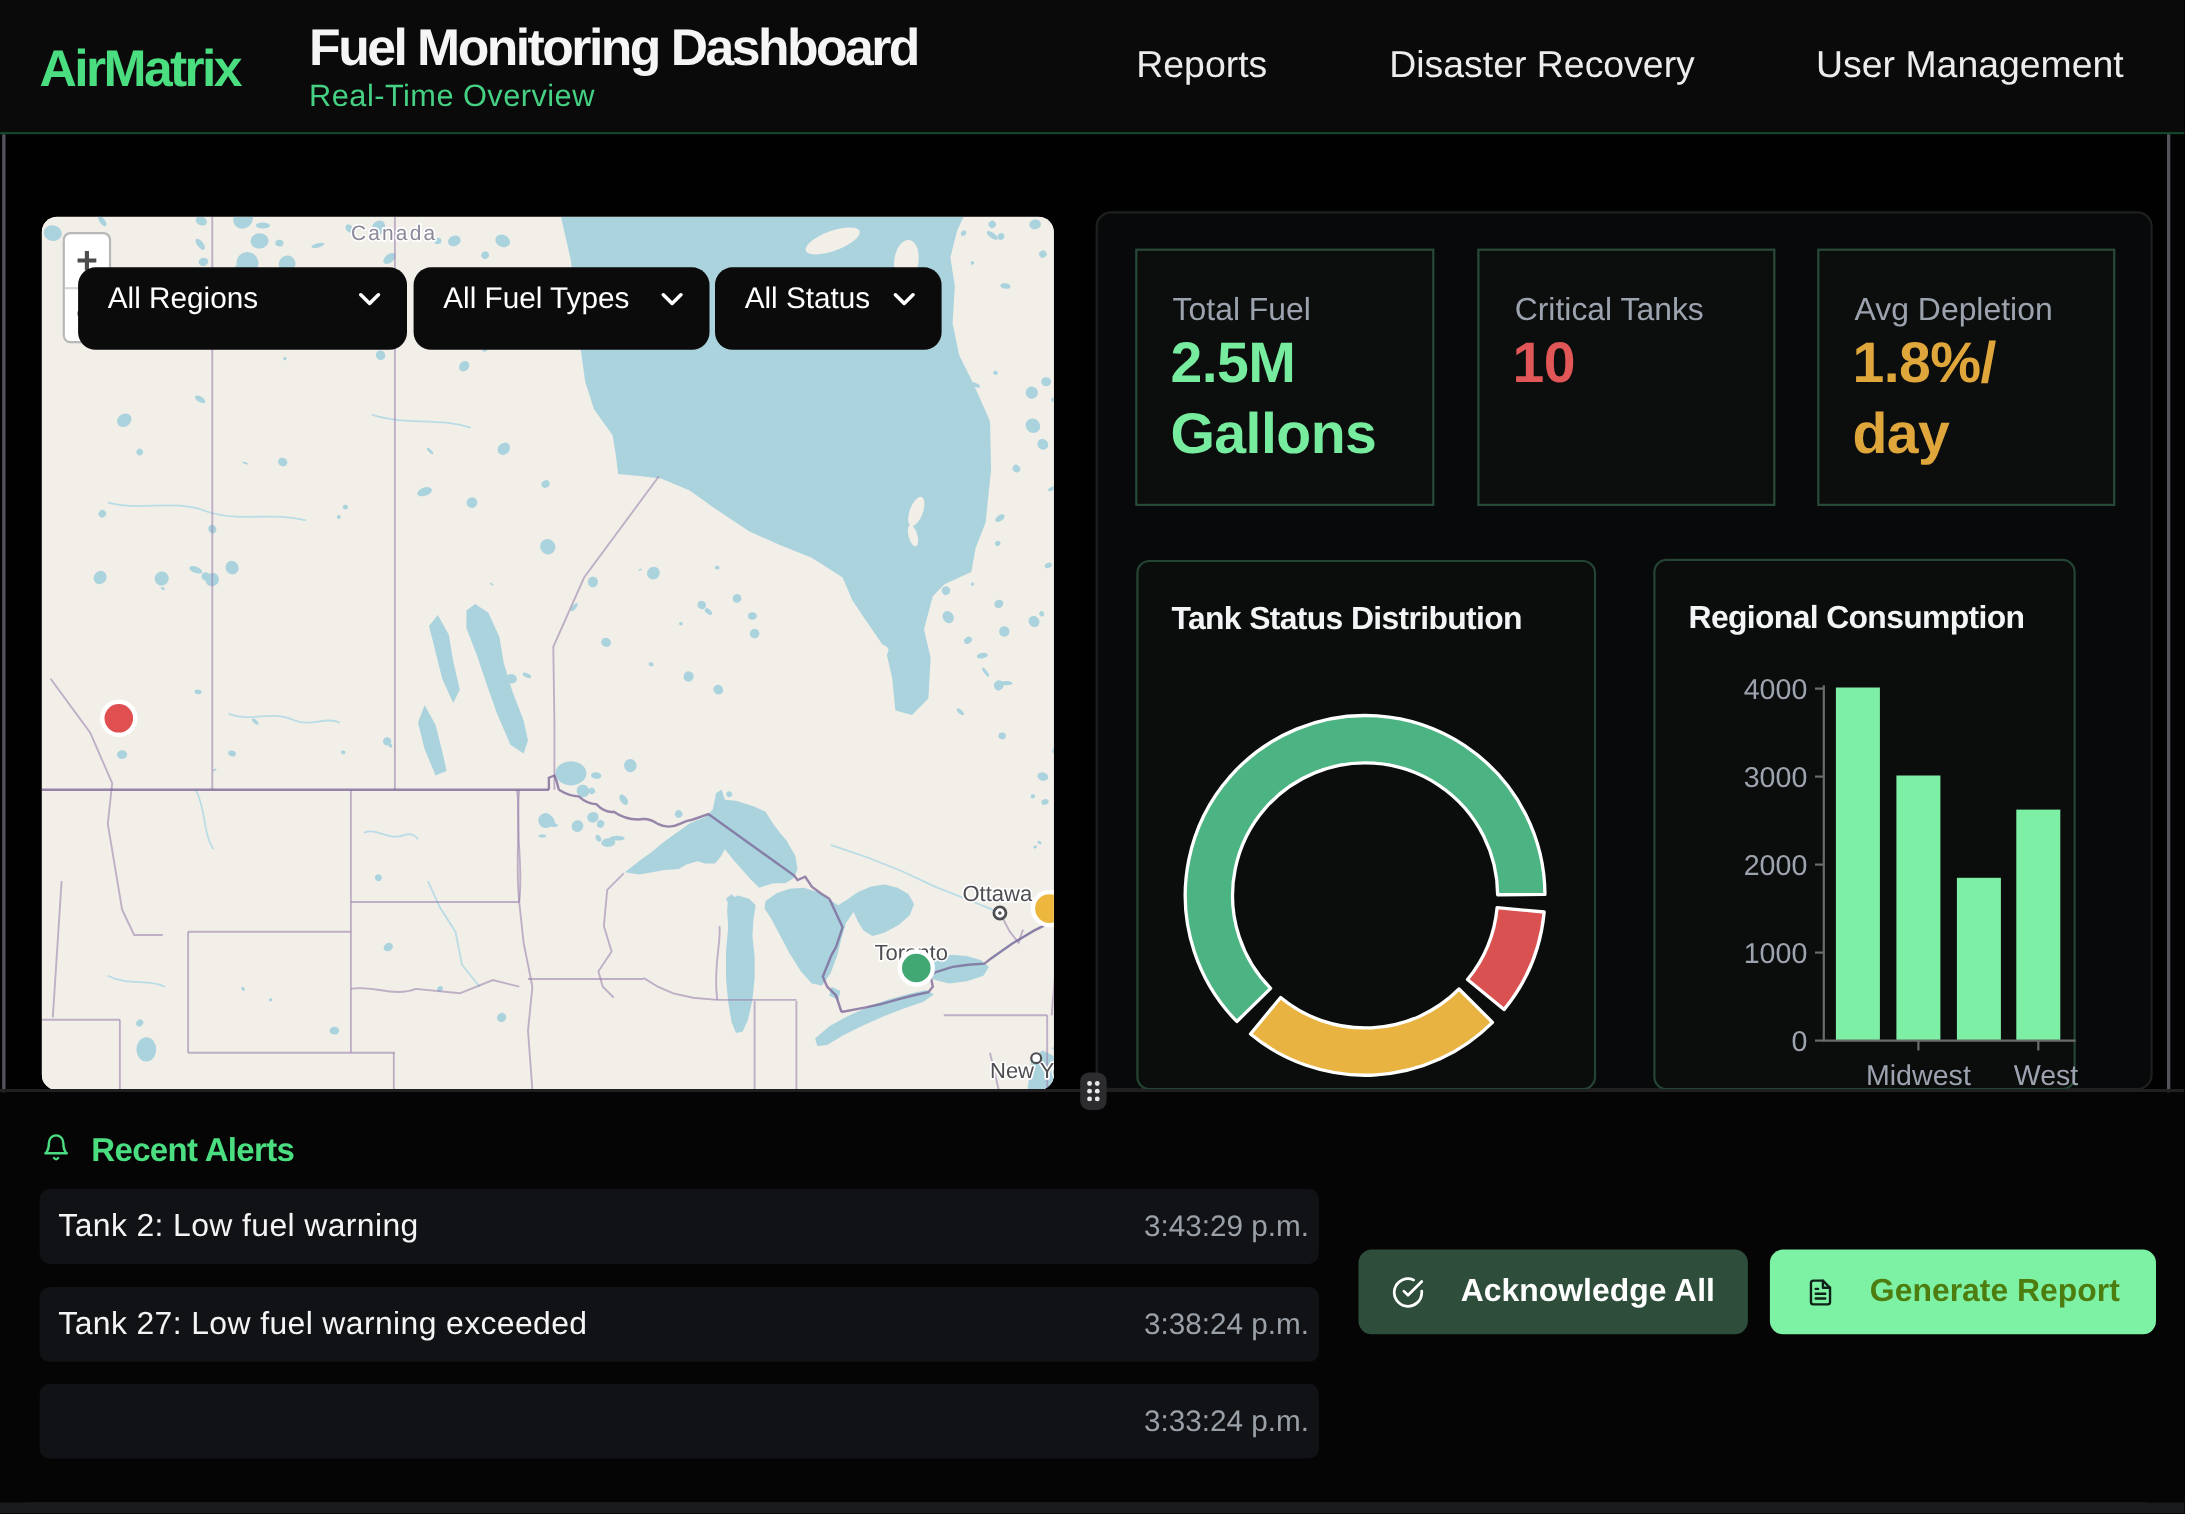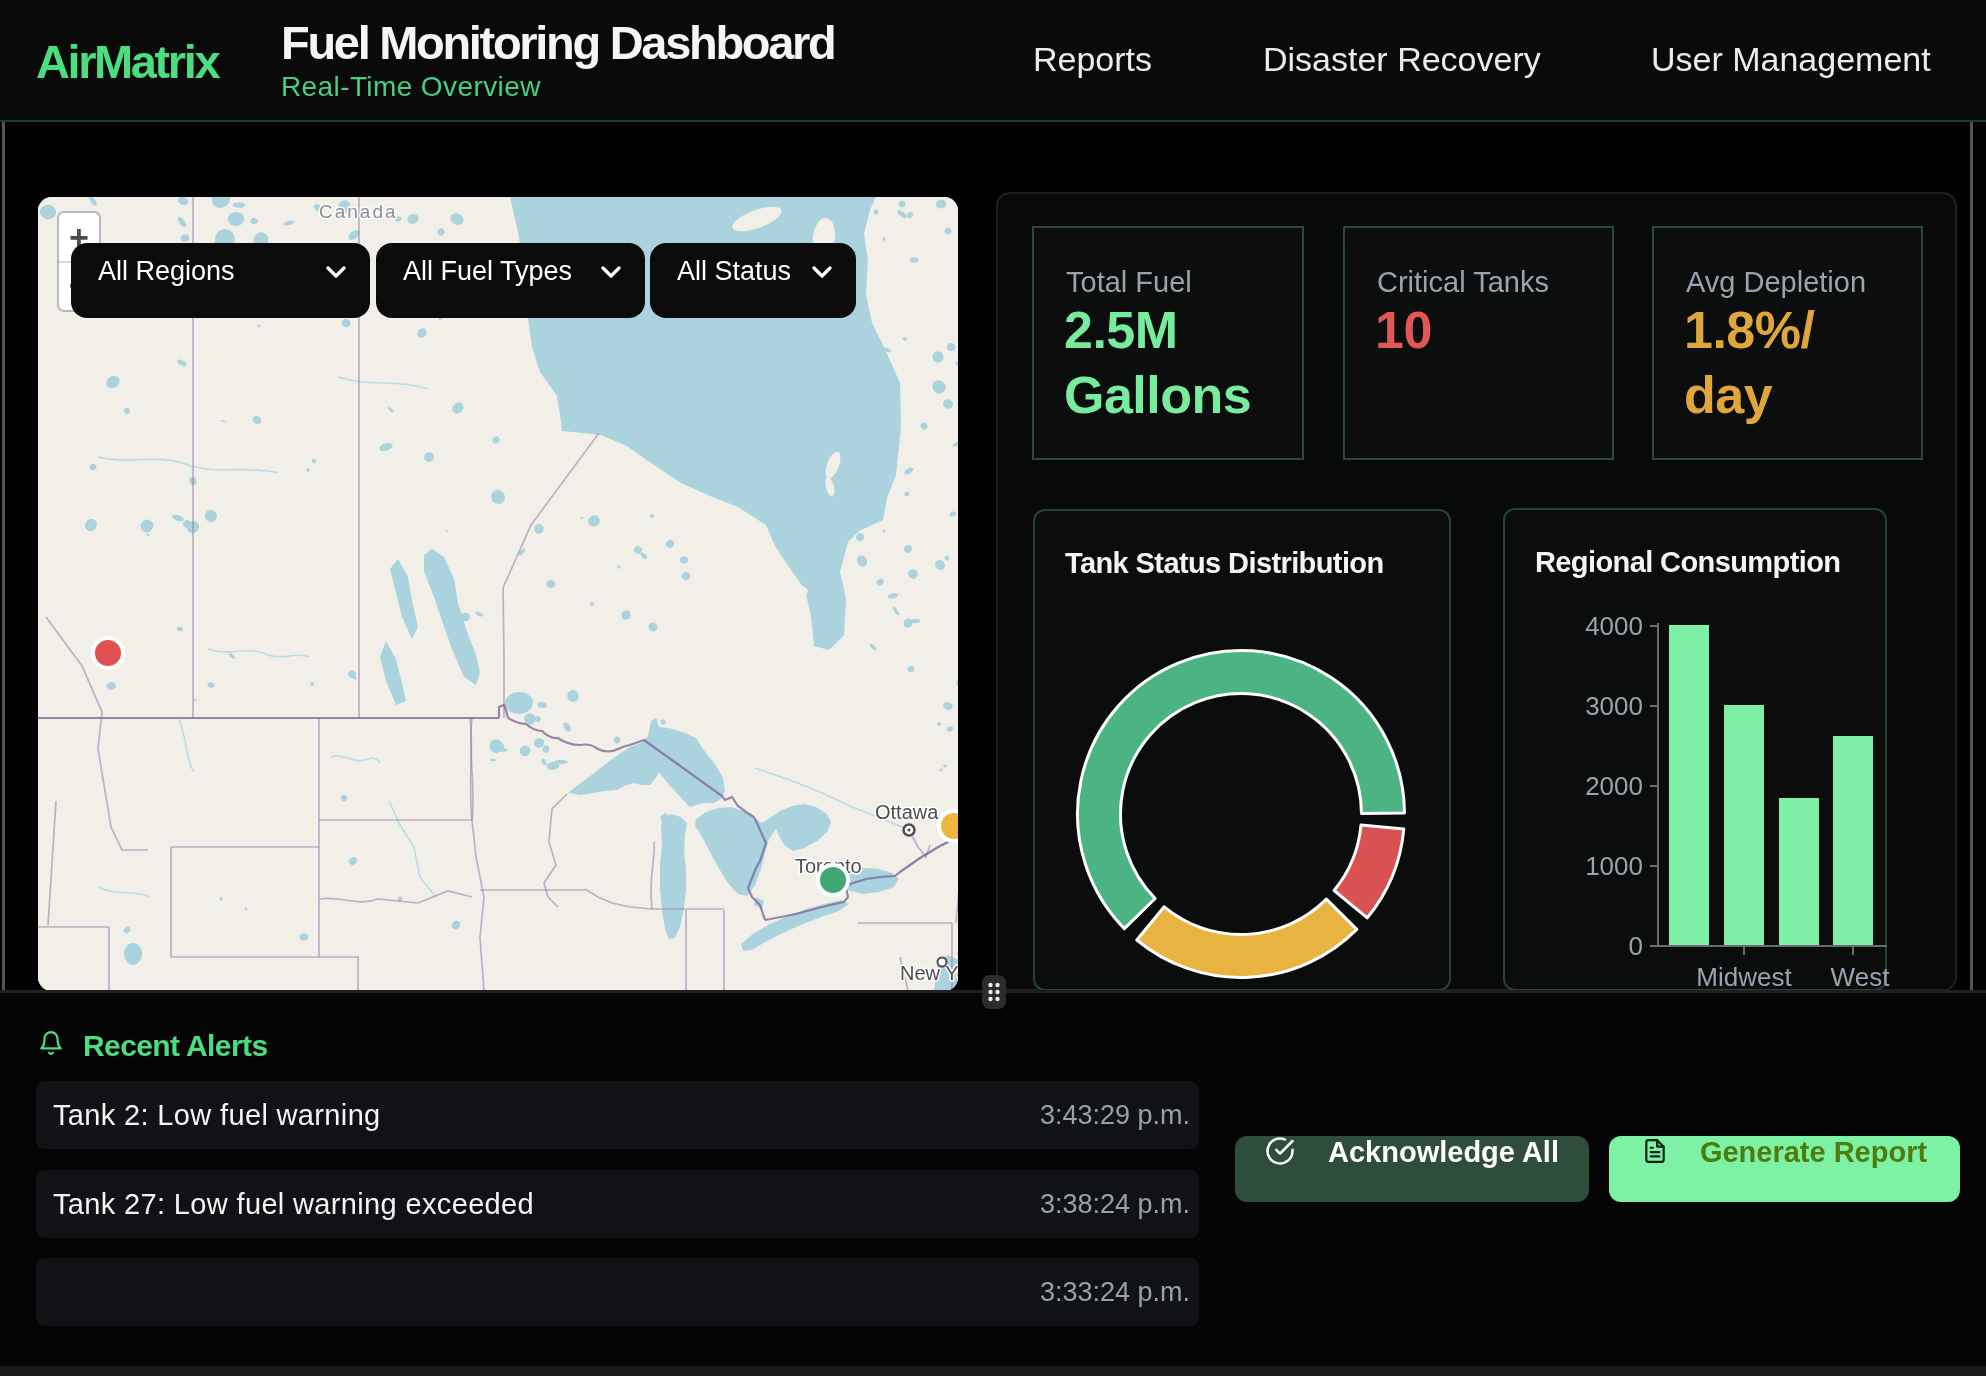--- a/index.html
+++ b/index.html
@@ -20,21 +20,21 @@
 .slabel{position:absolute;left:32px;top:38px;font-size:29px;color:#9ca3af}
 .sval{position:absolute;left:30px;top:70px;font-size:52px;font-weight:bold;letter-spacing:-0.5px;line-height:65px}
 .ccard{position:absolute;background:#0b0c0c;border:2px solid #254534;border-radius:12px}
 .ctitle{position:absolute;left:30px;top:36px;font-size:29px;font-weight:bold;letter-spacing:-0.6px;color:#f3f4f6}
 #gutter{position:absolute;left:0;top:990px;width:100%;height:3px;background:#202020}
 #handle{position:absolute;left:982px;top:975px;width:24px;height:34px;background:#2c2c2e;border-radius:8px;z-index:6}
 #bottom{position:absolute;left:0;top:993px;width:100%;height:373px;background:#050506}
 .arow{position:absolute;left:36px;width:1163px;height:68px;background:#111215;border-radius:9px}
 .arow .t{position:absolute;left:17px;top:50%;transform:translateY(-50%);font-size:29px;letter-spacing:0.35px;color:#f4f4f5}
 .arow .tm{position:absolute;right:9px;top:50%;transform:translateY(-50%);font-size:27px;color:#9aa0a8}
-.btn{position:absolute;height:66px;border-radius:12px;display:flex;align-items:flex-start;justify-content:center;font-size:29px;font-weight:bold}
+.btn{position:absolute;height:77px;border-radius:12px;display:flex;align-items:center;justify-content:center;font-size:29px;font-weight:bold}
 </style></head><body>
 <div style="position:absolute;left:0;top:1340px;width:100%;height:36px;background:#1a1b1d"></div>
 <div id="app"></div>
 <div id="header">
   <div id="logo">AirMatrix</div>
   <div id="title">Fuel Monitoring Dashboard</div>
   <div id="subtitle">Real-Time Overview</div>
   <div class="nav" id="nav1" style="left:1033px">Reports</div>
   <div class="nav" id="nav2" style="left:1263px">Disaster Recovery</div>
   <div class="nav" id="nav3" style="left:1651px">User Management</div>

